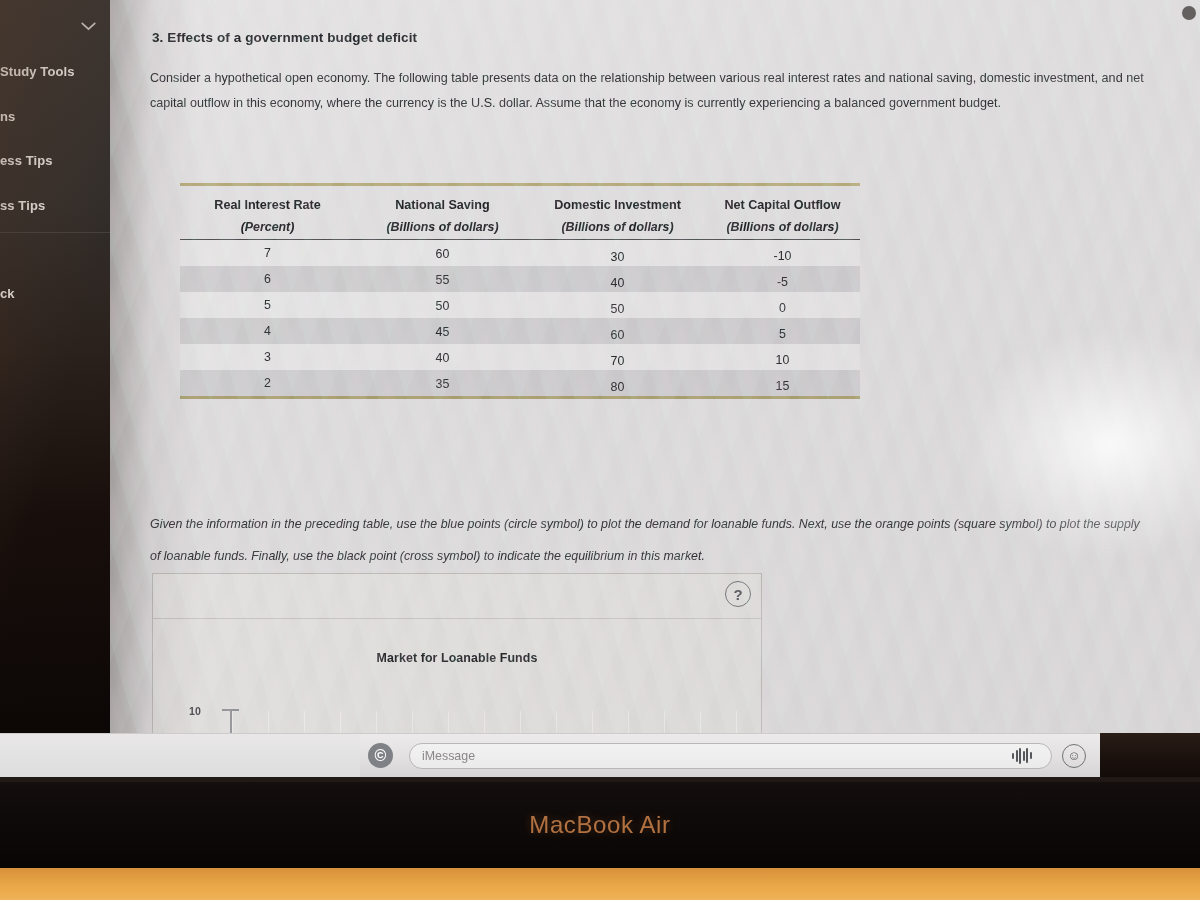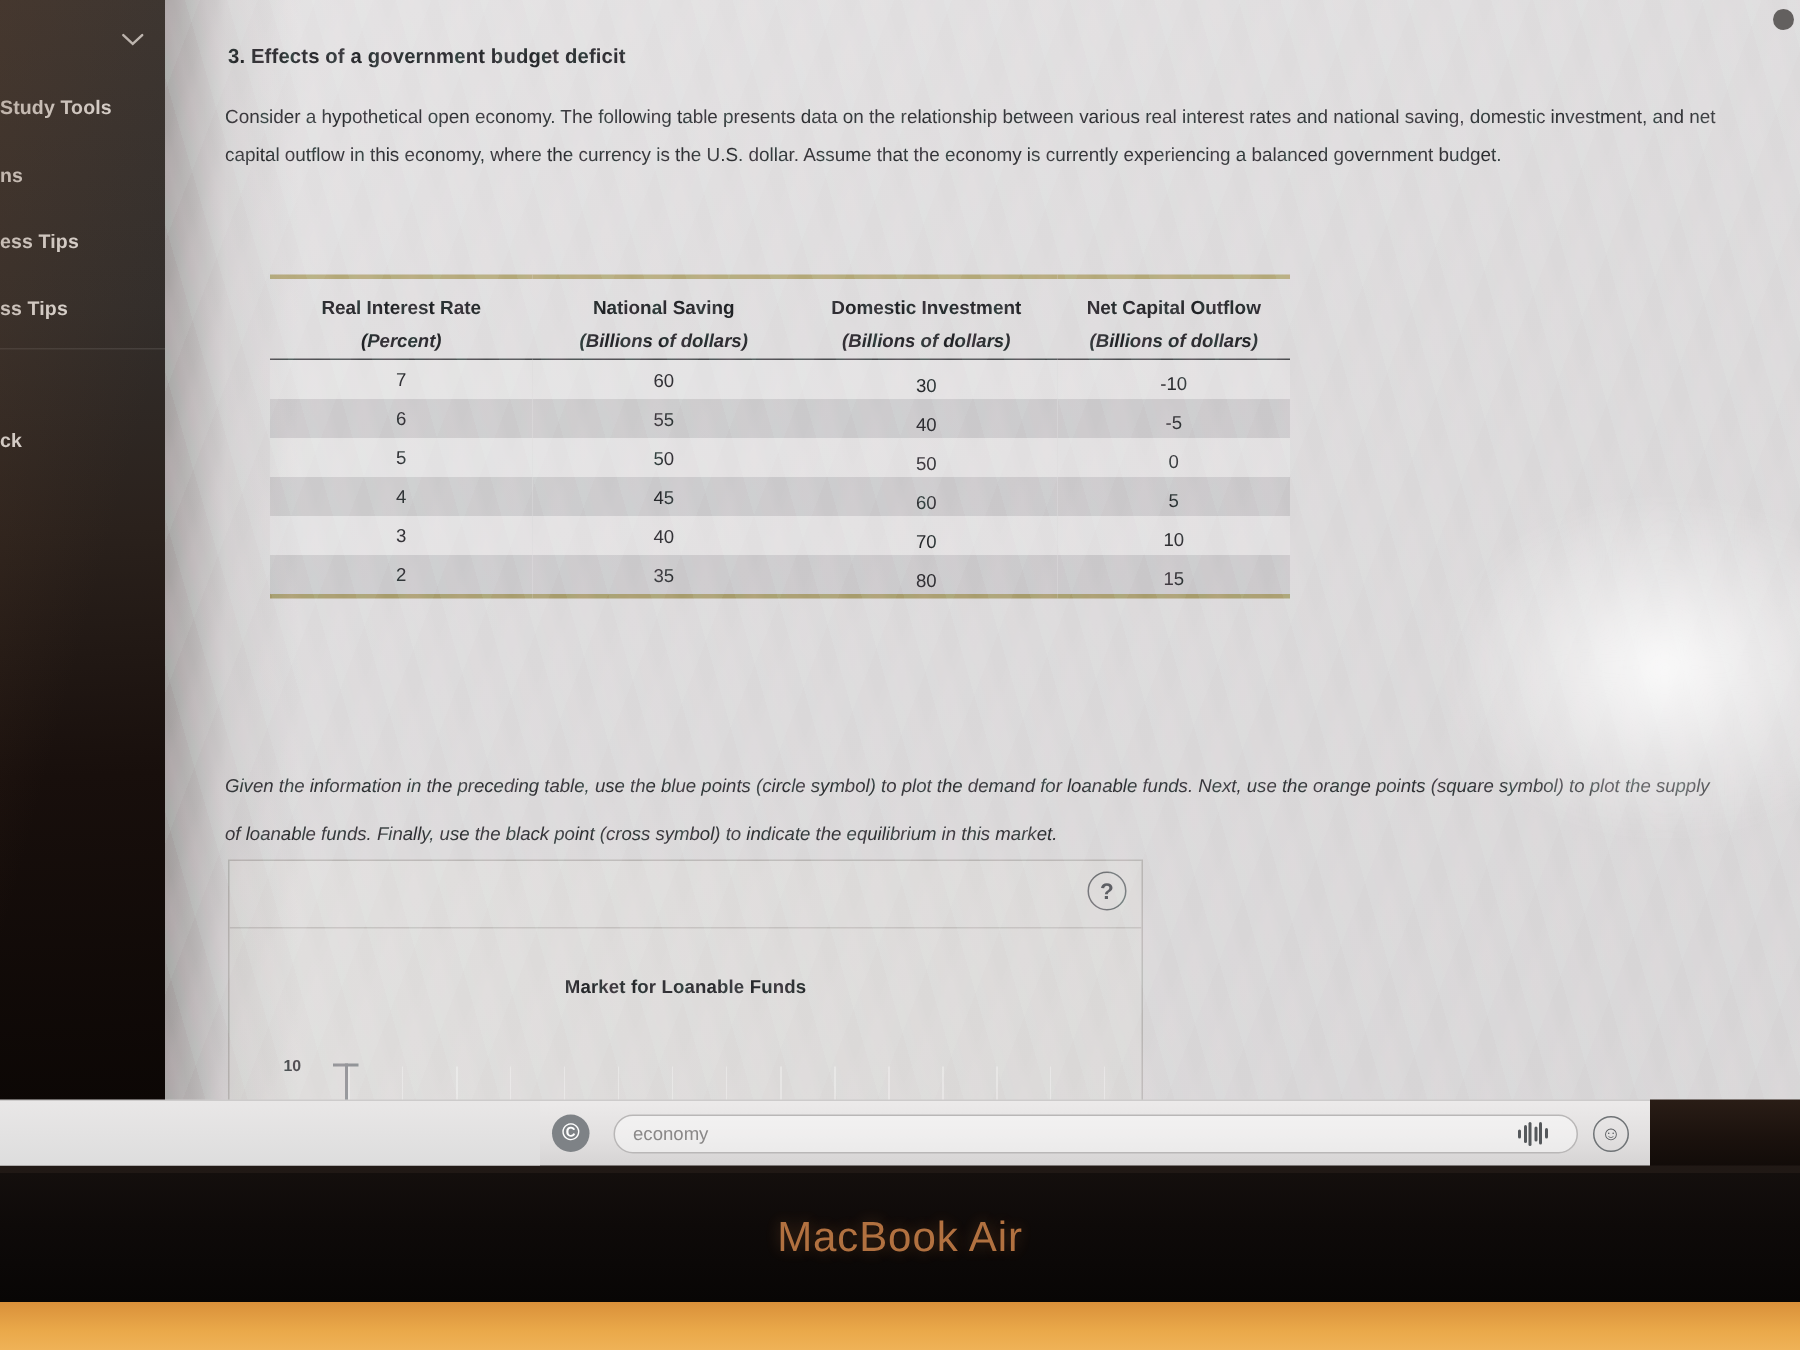--- a/index.html
+++ b/index.html
@@ -22,21 +22,21 @@
     position:absolute; left:0; top:0; width:1200px; height:868px;
     background:linear-gradient(180deg,#15100e 0%,#1b1512 55%,#221a16 100%);
   }
   
   #bezel-bottom {
     position:absolute; left:0; top:782px; width:1200px; height:86px;
     background:linear-gradient(180deg,#140f0d 0%,#0e0a09 40%,#080605 100%);
     display:flex; align-items:center; justify-content:center;
   }
   #macbook-label {
-    font-size:28px; letter-spacing:.6px;
+    font-size:24px; letter-spacing:.6px;
     color:#c07a45;
     text-shadow:0 0 10px rgba(200,120,60,.35);
     opacity:.92;
   }
   
   #desk {
     position:absolute; left:0; top:868px; width:1200px; height:32px;
     background:linear-gradient(180deg,#d9903a 0%,#eaa94a 60%,#efb257 100%);
   }
 
@@ -371,21 +371,21 @@
     <div class="side-item" style="top:286px;">
       <span>ck</span>
     </div>
     <div id="sidebar-glow"></div>
   </div>
 
   <div id="imessage">
     <div class="left-pad"></div>
     <div class="appstore-icon">©</div>
     <div class="msg-field">
-      <span class="ph">economy</span>
+      <span class="ph">iMessage</span>
       <span class="wave-icon">
         <i style="height:6px"></i>
           <i style="height:12px"></i>
           <i style="height:16px"></i>
         <i style="height:10px"></i>
           <i style="height:15px"></i>
           <i style="height:7px"></i>
       </span>
     </div>
     <div class="emoji-icon">☺</div>

